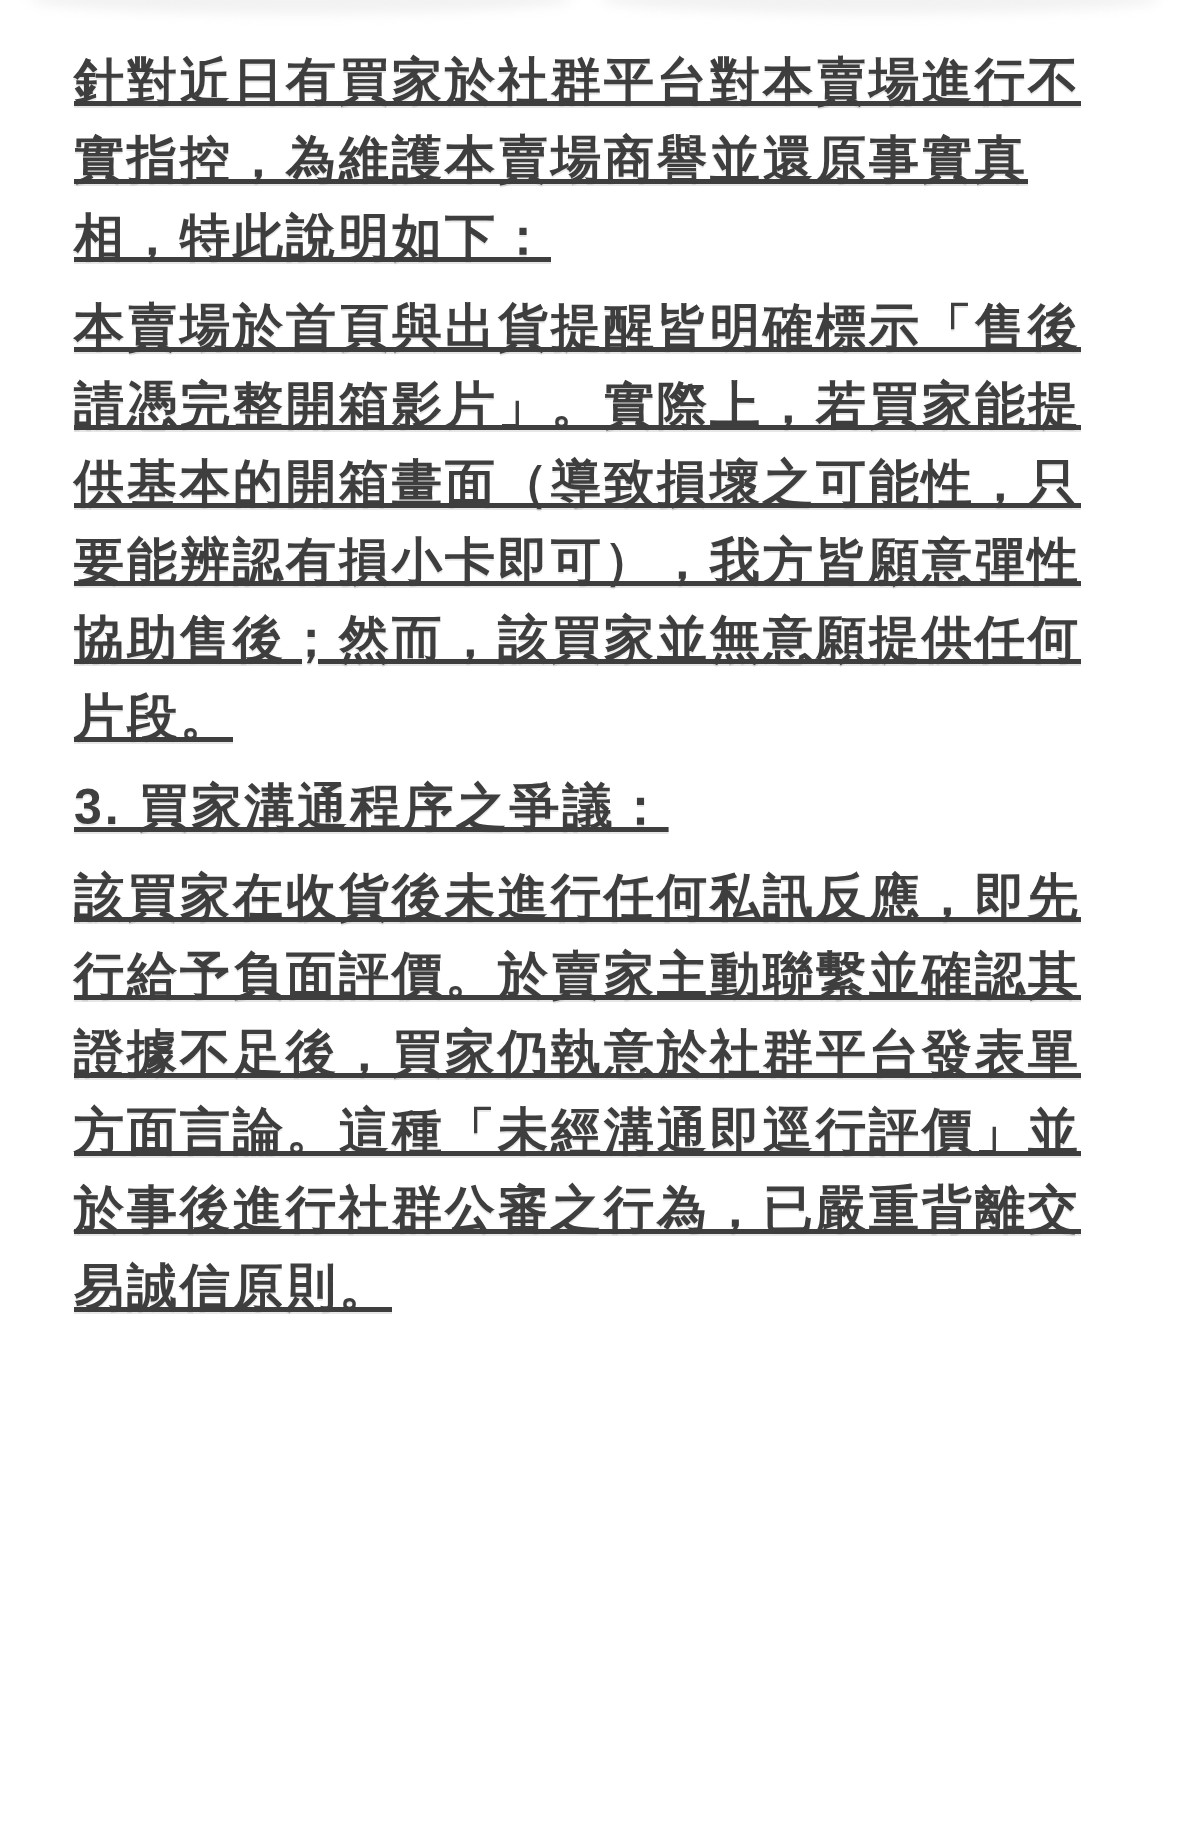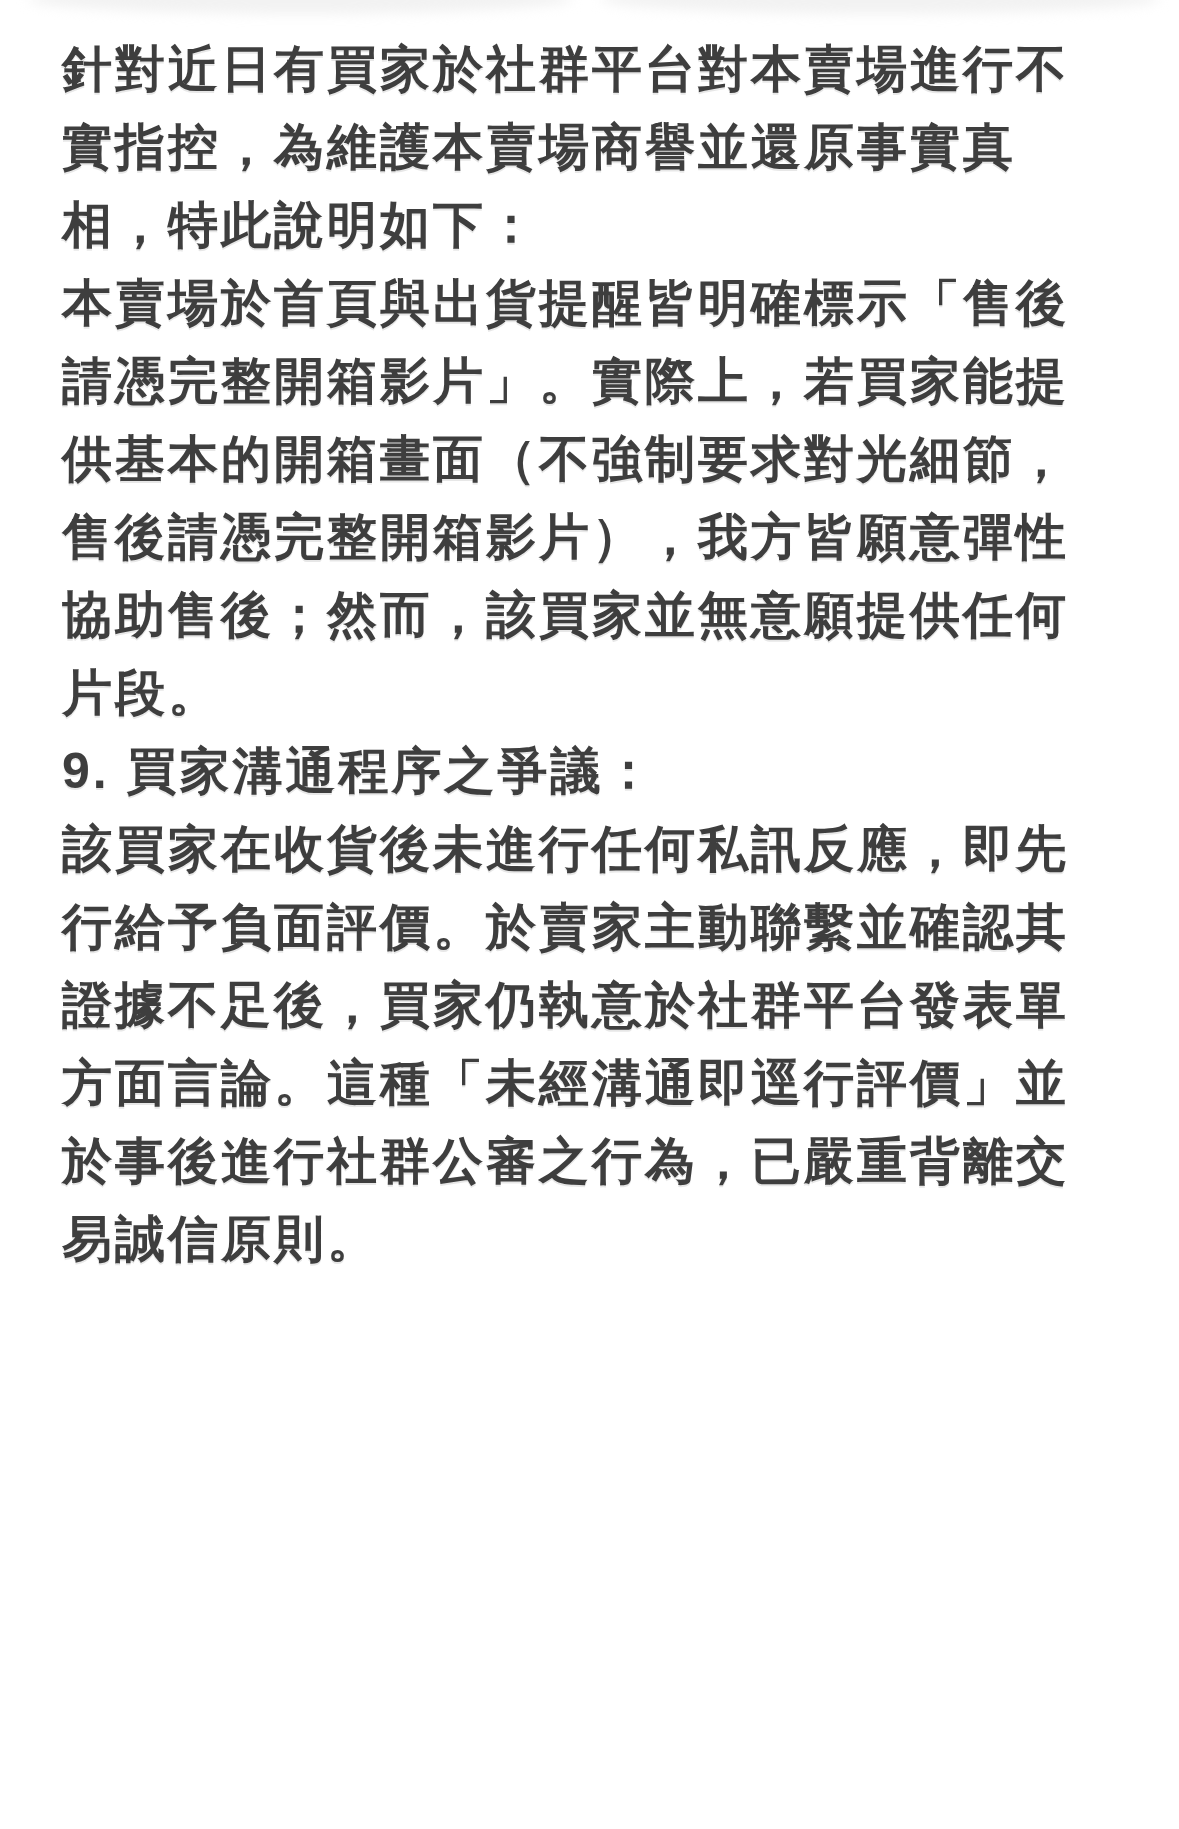--- a/index.html
+++ b/index.html
@@ -43,31 +43,32 @@
       font-weight: 700;
       font-size: 50px;
       line-height: 78px;
       letter-spacing: 3px;
       text-align: left;
       word-break: break-all;
       overflow-wrap: anywhere;
       text-shadow: 0 2px 0 rgba(60, 60, 60, 0.12);
     }
     .article p {
-      margin: 0;
+      margin: 12px;
       padding: 0;
+      text-decoration: underline;
     }
   </style>
 </head>
 <body>
 
 <div class="smudge smudge-left"></div>
 <div class="smudge smudge-right"></div>
 
 <div class="article">
   <p>針對近日有買家於社群平台對本賣場進行不實指控，為維護本賣場商譽並還原事實真相，特此說明如下：</p>
 
-  <p>本賣場於首頁與出貨提醒皆明確標示「售後請憑完整開箱影片」。實際上，若買家能提供基本的開箱畫面（不強制要求對光細節，售後請憑完整開箱影片），我方皆願意彈性協助售後；然而，該買家並無意願提供任何片段。</p>
+  <p>本賣場於首頁與出貨提醒皆明確標示「售後請憑完整開箱影片」。實際上，若買家能提供基本的開箱畫面（導致損壞之可能性，只要能辨認有損小卡即可），我方皆願意彈性協助售後；然而，該買家並無意願提供任何片段。</p>
 
 
-  <p>9. 買家溝通程序之爭議：</p>
+  <p>3. 買家溝通程序之爭議：</p>
   <p>該買家在收貨後未進行任何私訊反應，即先行給予負面評價。於賣家主動聯繫並確認其證據不足後，買家仍執意於社群平台發表單方面言論。這種「未經溝通即逕行評價」並於事後進行社群公審之行為，已嚴重背離交易誠信原則。</p>
 </div>
 
 </body></html>

